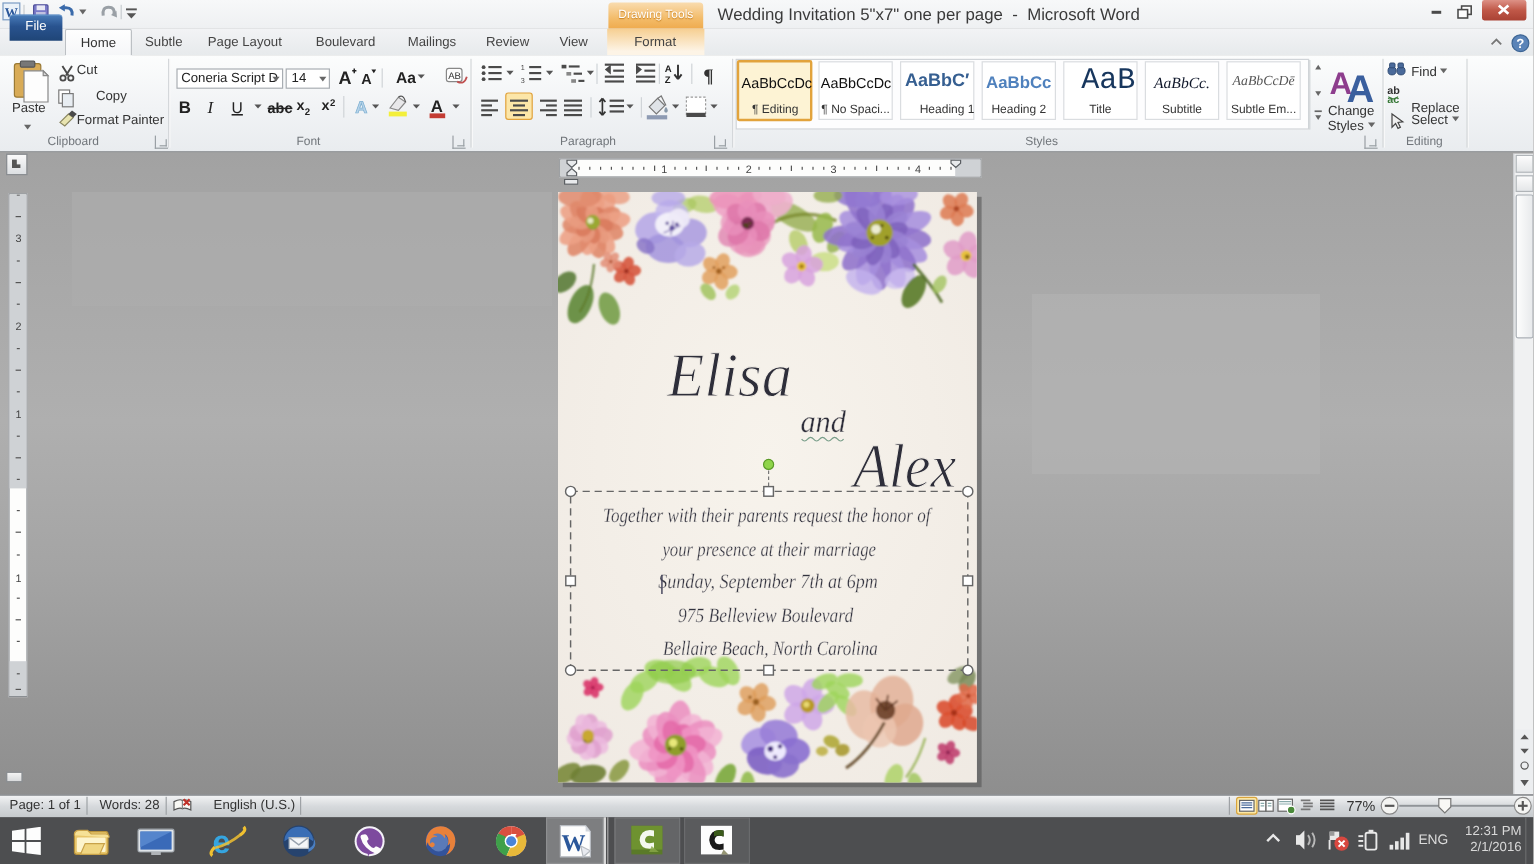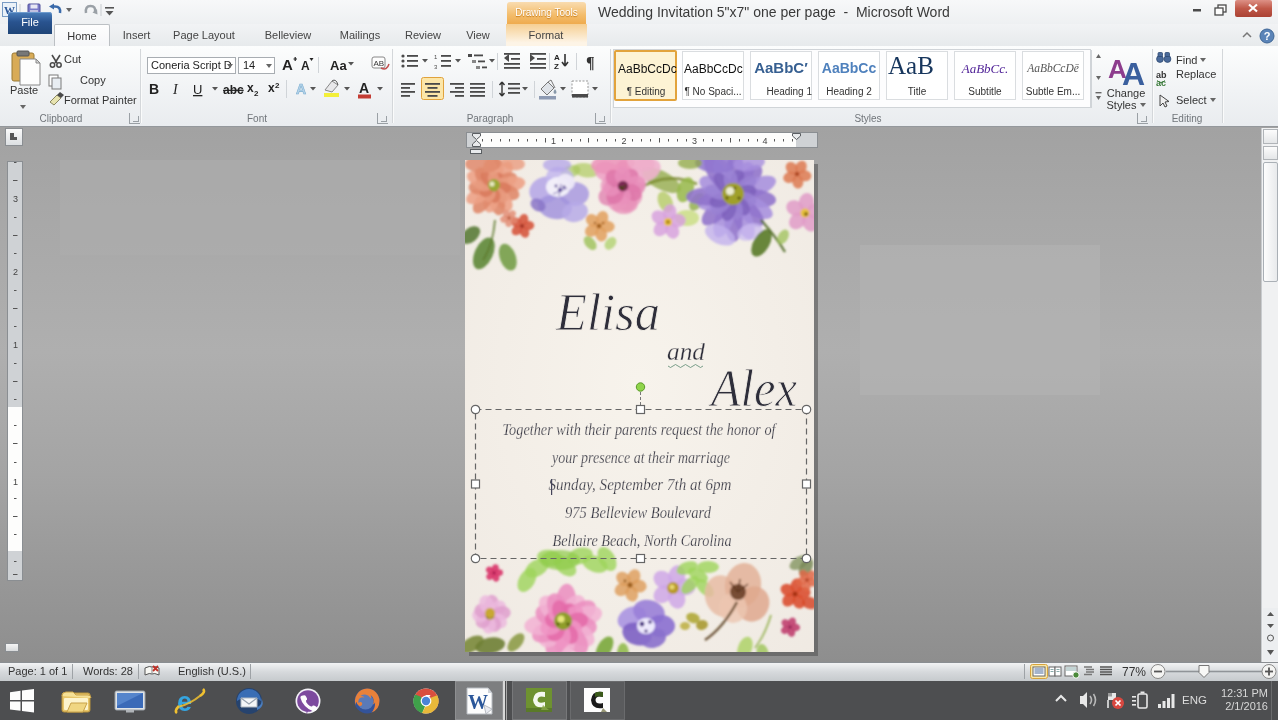--- a/index.html
+++ b/index.html
@@ -85,23 +85,23 @@
   <svg class="abs" style="left:1240px;top:28px;z-index:6" width="38" height="16" viewBox="0 0 38 16">
     <path d="M 3 9 L 7 5 L 11 9" fill="none" stroke="#777" stroke-width="1.5"></path>
     <circle cx="27" cy="8" r="7" fill="#5b84b8" stroke="#3e6695"></circle>
     <text x="27" y="12" font-size="11" fill="#fff" text-anchor="middle" font-weight="bold">?</text>
   </svg>
 
   <div class="abs" id="tabrow"></div>
   <div class="abs" id="fmt-glow"></div>
   <div class="abs tab" id="tab-file">File</div>
   <div class="abs tab" id="tab-home">Home</div>
-  <div class="abs tab" style="left:114px;width:45px">Insert</div>
+  <div class="abs tab" style="left:114px;width:45px">Subtle</div>
   <div class="abs tab" style="left:166px;width:76px">Page Layout</div>
-  <div class="abs tab" style="left:252px;width:72px">Belleview</div>
+  <div class="abs tab" style="left:252px;width:72px">Boulevard</div>
   <div class="abs tab" style="left:332px;width:56px">Mailings</div>
   <div class="abs tab" style="left:398px;width:50px">Review</div>
   <div class="abs tab" style="left:458px;width:40px">View</div>
   <div class="abs tab" style="left:515px;width:62px">Format</div>
 
   <div class="abs" id="ribbon"></div>
   <div class="abs gsep" style="left:140px"></div>
   <div class="abs gsep" style="left:392px"></div>
   <div class="abs gsep" style="left:610px"></div>
   <div class="abs gsep" style="left:1152px"></div>
@@ -294,23 +294,23 @@
   <div class="abs" style="left:954px;top:51px;width:62px;height:49px;background:#fff;border:1px solid #dadde0"></div>
   <div class="abs" style="left:1022px;top:51px;width:62px;height:49px;background:#fff;border:1px solid #dadde0"></div>
   <div class="abs rbtxt" style="left:618px;top:62px;width:56px;text-align:center;font-size:12px;color:#111">AaBbCcDc</div>
   <div class="abs rbtxt" style="left:616px;top:86px;width:60px;text-align:center;font-size:10px">¶ Editing</div>
   <div class="abs rbtxt" style="left:684px;top:62px;width:58px;text-align:center;font-size:12px;color:#111">AaBbCcDc</div>
   <div class="abs rbtxt" style="left:682px;top:86px;width:62px;text-align:center;font-size:10px">¶ No Spaci...</div>
   <div class="abs rbtxt" style="left:752px;top:59px;width:58px;text-align:center;font-size:15px;font-weight:bold;color:#365f91">AaBbC′</div>
   <div class="abs rbtxt" style="left:750px;top:86px;width:62px;text-align:right;font-size:10px">Heading 1</div>
   <div class="abs rbtxt" style="left:820px;top:60px;width:58px;text-align:center;font-size:14px;font-weight:bold;color:#4f81bd">AaBbCc</div>
   <div class="abs rbtxt" style="left:818px;top:86px;width:62px;text-align:center;font-size:10px">Heading 2</div>
-  <div class="abs rbtxt" style="left:888px;top:52px;width:58px;text-align:left;font-size:25px;color:#17365d;font-family:Liberation Serif, serif">AaB</div>
+  <div class="abs rbtxt" style="left:888px;top:52px;width:58px;text-align:right;font-size:25px;color:#17365d;font-family:Liberation Mono, monospace">AaB</div>
   <div class="abs rbtxt" style="left:886px;top:86px;width:62px;text-align:center;font-size:10px">Title</div>
-  <div class="abs rbtxt" style="left:956px;top:61px;width:58px;text-align:center;font-size:13px;font-style:italic;color:#4c1d95;font-family:'Liberation Serif',serif">AaBbCc.</div>
+  <div class="abs rbtxt" style="left:956px;top:61px;width:58px;text-align:center;font-size:13px;font-style:italic;color:#0f172a;font-family:'Liberation Serif',serif">AaBbCc.</div>
   <div class="abs rbtxt" style="left:954px;top:86px;width:62px;text-align:center;font-size:10px">Subtitle</div>
   <div class="abs rbtxt" style="left:1023px;top:62px;width:60px;text-align:center;font-size:11.5px;font-style:italic;color:#555;font-family:'Liberation Serif',serif">AaBbCcDē</div>
   <div class="abs rbtxt" style="left:1022px;top:86px;width:62px;text-align:center;font-size:10px">Subtle Em...</div>
 
   <div class="abs" style="left:1091px;top:50px;width:13px;height:58px;border-left:1px solid #d0d4d8">
     <svg width="13" height="58" viewBox="0 0 13 58">
       <path d="M 4 8 l 5 0 l -2.5 -4 z" fill="#666"></path>
       <path d="M 4 26 l 5 0 l -2.5 4 z" fill="#666"></path>
       <rect x="3.5" y="42" width="6" height="1.4" fill="#666"></rect>
       <path d="M 4 46 l 5 0 l -2.5 4 z" fill="#666"></path>
@@ -332,21 +332,21 @@
         <rect x="9" y="1.5" width="4.5" height="4" rx="1"></rect>
     </g>
     <g font-size="9" font-weight="bold">
       <text x="0" y="27" fill="#333">ab</text>
       <text x="0" y="35" fill="#3a7a3a">ac</text>
       <path d="M 1 29.5 q 4 4 8 0" stroke="#3a7a3a" fill="none" stroke-width="1"></path>
     </g>
     <path d="M 4 44 l 0 11 l 3 -3 l 2 4 l 2 -1 l -2 -4 l 4 -0.5 z" fill="#f0f0f0" stroke="#444" stroke-width="1"></path>
   </svg>
   <div class="abs rbtxt" style="left:1176px;top:54px">Find <span class="dd"></span></div>
-  <div class="abs rbtxt" style="left:1176px;top:68px">Replace</div>
+  <div class="abs rbtxt" style="left:1176px;top:84px">Replace</div>
   <div class="abs rbtxt" style="left:1176px;top:94px">Select <span class="dd"></span></div>
 
   <div class="abs" id="docarea">
 
     <div class="abs" style="left:60px;top:33px;width:400px;height:95px;background:#adadad;opacity:0.7"></div>
     <div class="abs" style="left:860px;top:118px;width:240px;height:150px;background:#b2b2b2;opacity:0.7"></div>
 
     <div class="abs" style="left:5px;top:1px;width:18px;height:18px;background:linear-gradient(#fafafa,#dcdfe2);border:1px solid #8a8e92">
       <div class="abs" style="left:4px;top:4px;width:7px;height:7px;border-left:4px solid #555;border-bottom:3px solid #555"></div>
     </div>

